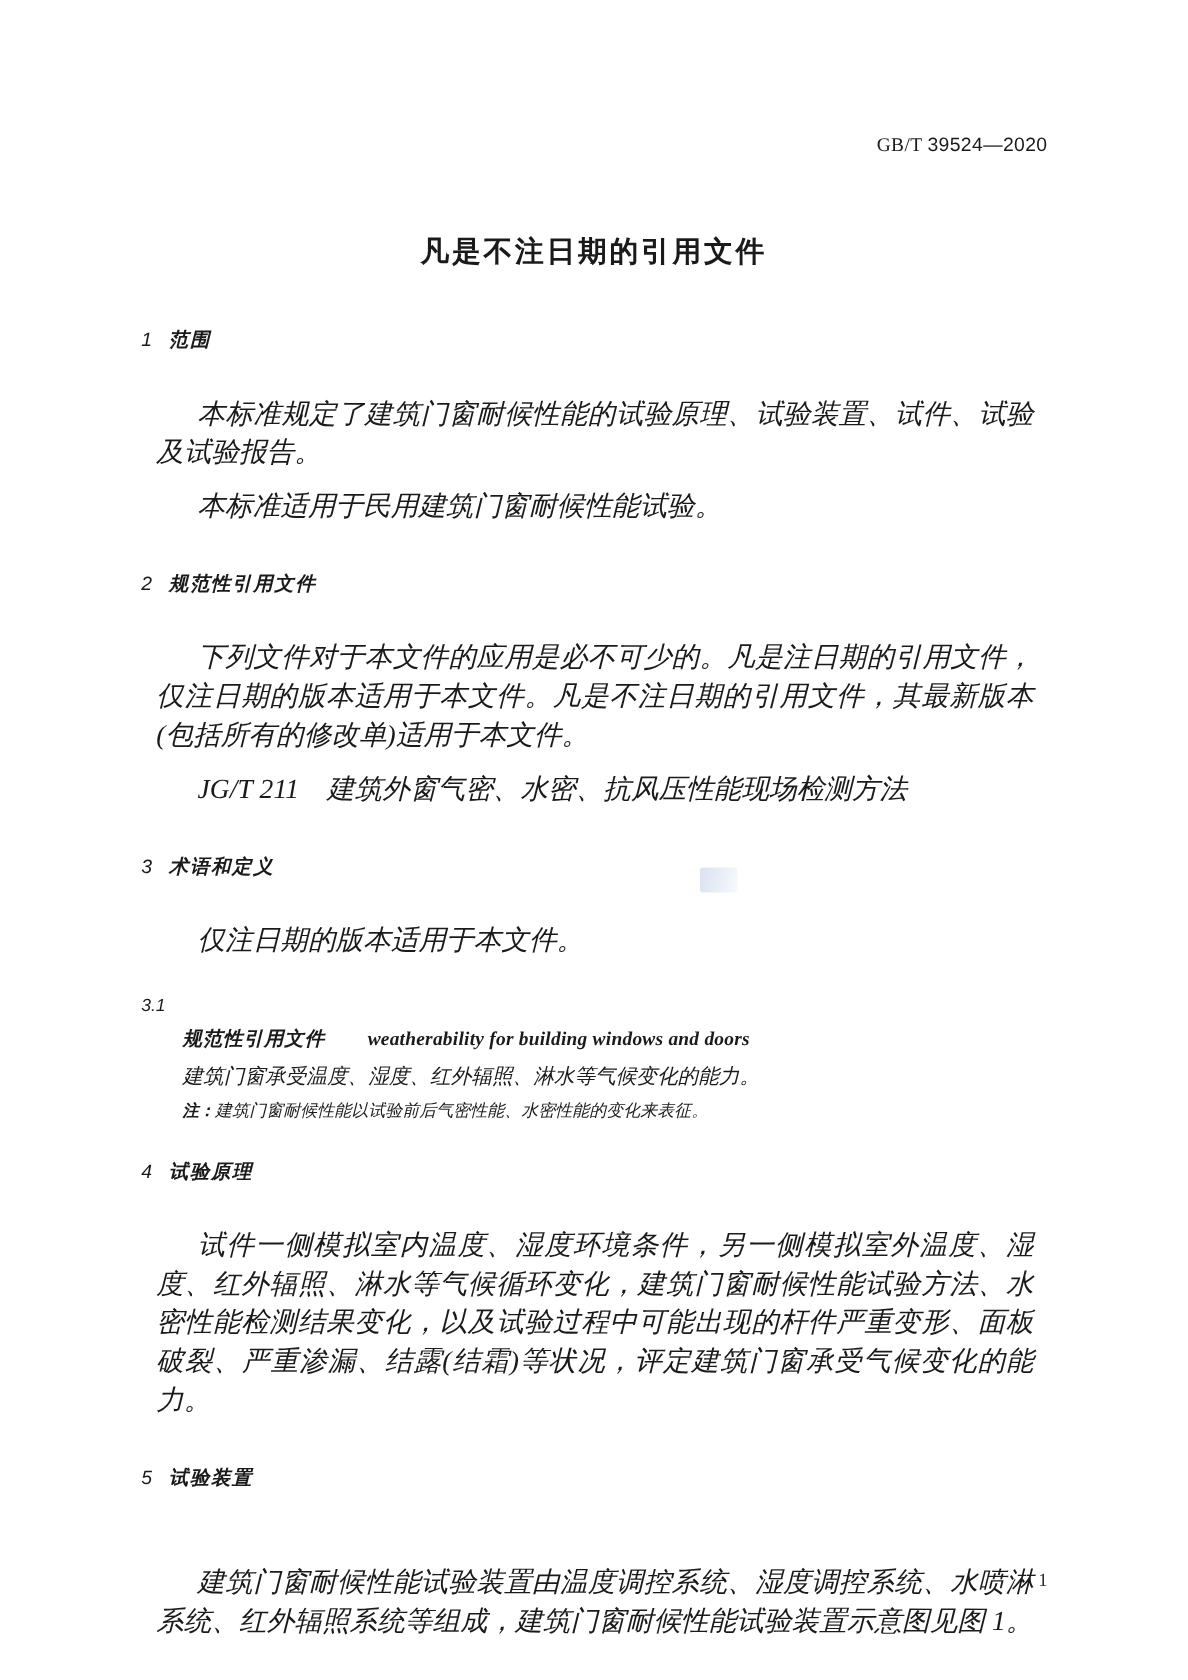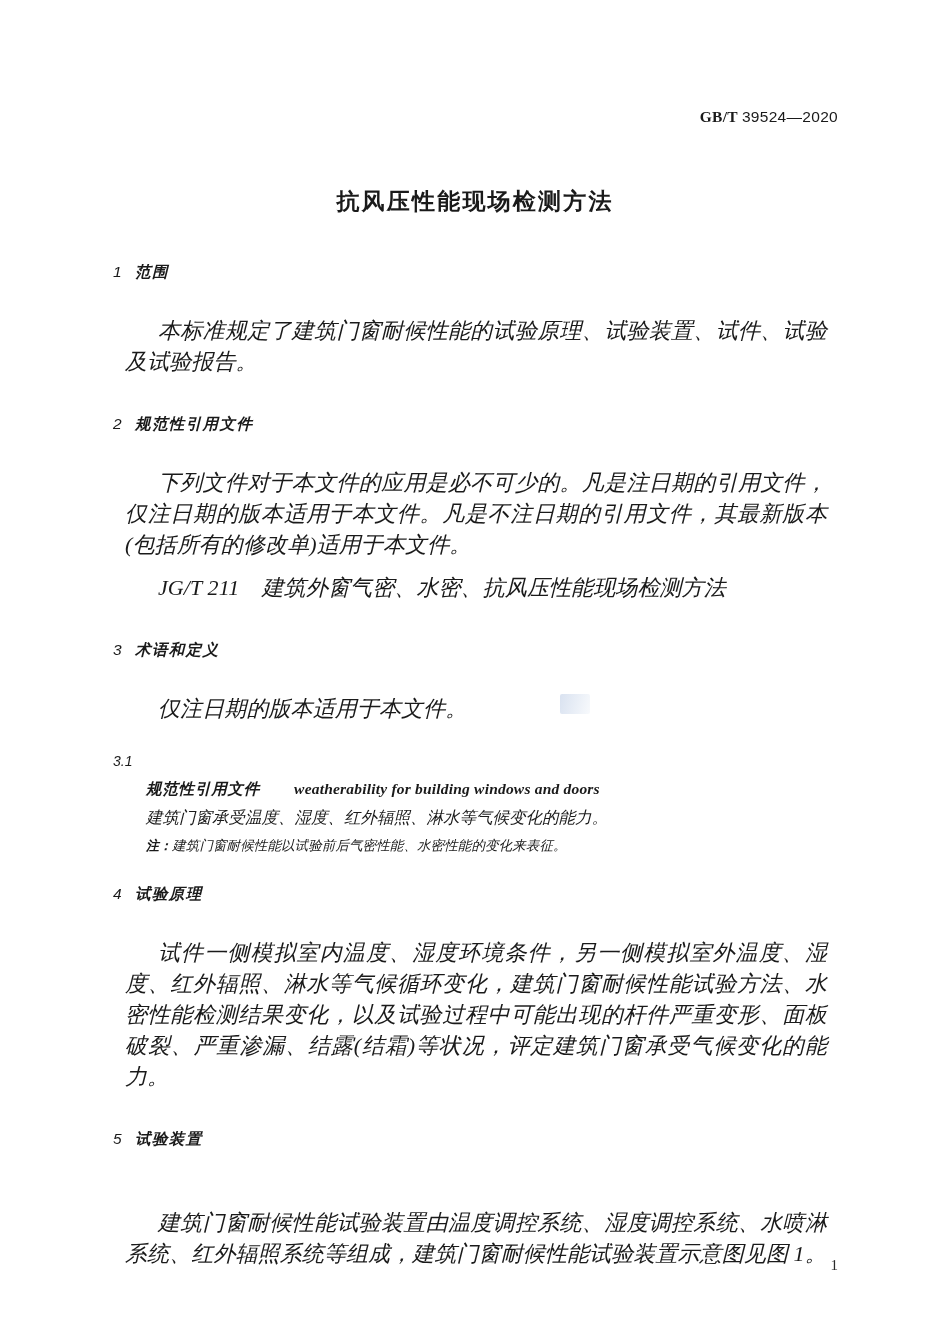--- a/index.html
+++ b/index.html
@@ -28,21 +28,21 @@
     left: 113px;
     right: 112px;
     height: 24px;
     text-align: right;
     font-size: 15.5px;
     letter-spacing: 0.3px;
     white-space: nowrap;
   }
   .page-header .std-code {
     font-family: "Liberation Serif", "DejaVu Serif", serif;
-    font-weight: bold;
+    font-weight: normal;
     font-size: 15.5px;
   }
   .page-header .std-num {
     font-family: "Liberation Sans", "DejaVu Sans", sans-serif;
     font-weight: normal;
     font-size: 15.5px;
     margin-left: 4px;
   }
 
   
@@ -175,29 +175,30 @@
 </style>
 </head>
 <body>
 
 <div class="page">
 
   <div class="page-header">
     <span class="std-code">GB/T</span><span class="std-num">39524—2020</span>
   </div>
 
-  <div class="doc-title">抗风压性能现场检测方法</div>
+  <div class="doc-title">凡是不注日期的引用文件</div>
 
   <div class="content">
 
     <p class="clause-head">
       <span class="num">1</span><span class="txt">范围</span>
     </p>
     <div class="gap-head-para"></div>
     <p class="para">本标准规定了建筑门窗耐候性能的试验原理、试验装置、试件、试验及试验报告。</p>
+    <p class="para">本标准适用于民用建筑门窗耐候性能试验。</p>
 
     <div class="gap-para-head"></div>
 
     <p class="clause-head">
       <span class="num">2</span><span class="txt">规范性引用文件</span>
     </p>
     <div class="gap-head-para"></div>
     <p class="para">下列文件对于本文件的应用是必不可少的。凡是注日期的引用文件，仅注日期的版本适用于本文件。凡是不注日期的引用文件，其最新版本(包括所有的修改单)适用于本文件。</p>
     <p class="para hang">
       <span>JG/T 211</span>&nbsp;&nbsp;&nbsp;&nbsp;<span>建筑外窗气密、水密、抗风压性能现场检测方法</span>

